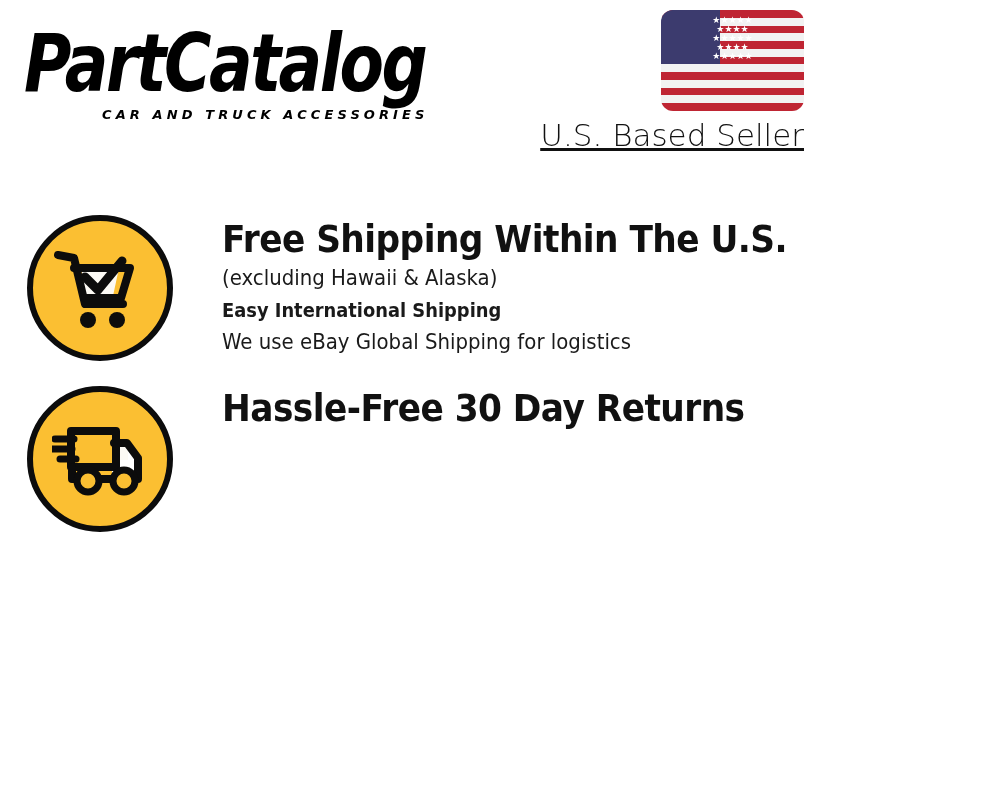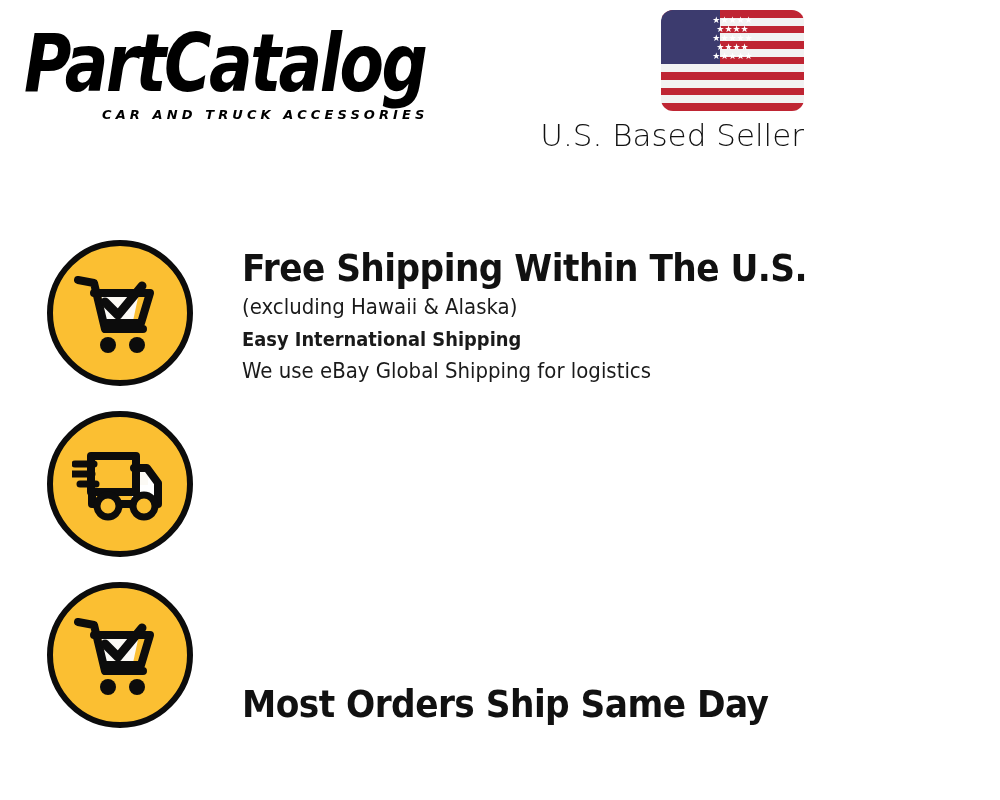--- a/index.html
+++ b/index.html
@@ -113,35 +113,35 @@
   .seller-label {
     display: block;
     margin-top: 6px;
     font-family: "DejaVu Sans", sans-serif;
     font-weight: 300;
     font-size: 31px;
     line-height: 36px;
     color: #111111;
     letter-spacing: 0px;
     white-space: nowrap;
+    text-decoration: underline;
   }
 
   
   .features {
     position: absolute;
     left: 0;
     top: 215px;
     width: 1000px;
   }
   .feature-row {
     position: relative;
     display: flex;
-    align-items: flex-end;
+    align-items: flex-start;
     height: 171px;
-    padding-left: 20px;
   }
   .feature-icon-wrap {
     width: 200px;
     flex: 0 0 200px;
     display: flex;
     justify-content: center;
     align-items: center;
   }
   .icon-circle {
     width: 134px;
@@ -264,33 +264,19 @@
           <path d="M3 18 H22" stroke="#0C0C0C" stroke-width="7" stroke-linecap="round"></path>
           <path d="M1 28 H20" stroke="#0C0C0C" stroke-width="7" stroke-linecap="round"></path>
           <path d="M8 38 H24" stroke="#0C0C0C" stroke-width="7" stroke-linecap="round"></path>
           <rect x="19" y="10" width="45" height="36" fill="none" stroke="#0C0C0C" stroke-width="8" stroke-linejoin="round"></rect>
           <path d="M62 22 L75 22 L86 37 L86 58 L20 58 L20 46" fill="none" stroke="#0C0C0C" stroke-width="8" stroke-linejoin="round" stroke-linecap="round"></path>
           <circle cx="36" cy="60" r="11" fill="#FBBF32" stroke="#0C0C0C" stroke-width="7"></circle>
           <circle cx="72" cy="60" r="11" fill="#FBBF32" stroke="#0C0C0C" stroke-width="7"></circle>
         </svg>
       </div>
     </div>
-  </div>
-
-  <div class="feature-row">
-    <div class="feature-icon-wrap">
-      <div class="icon-circle">
-        <svg width="92" height="84" viewBox="0 0 92 84" aria-hidden="true">
-          <polygon points="27,22 65,22 59,50 32,50" fill="#FCFAF5"></polygon>
-          <path d="M4 9 L20 12 L31 58 L69 58" fill="none" stroke="#0C0C0C" stroke-width="8" stroke-linecap="round" stroke-linejoin="round"></path>
-          <path d="M20 22 L76 22 L67 52 L31 52" fill="none" stroke="#0C0C0C" stroke-width="8" stroke-linecap="round" stroke-linejoin="round"></path>
-          <path d="M31 31 L44 44 L68 15" fill="none" stroke="#0C0C0C" stroke-width="9" stroke-linecap="round" stroke-linejoin="round"></path>
-          <circle cx="34" cy="74" r="8" fill="#0C0C0C"></circle>
-          <circle cx="63" cy="74" r="8" fill="#0C0C0C"></circle>
-        </svg>
-      </div>
-    </div>
     <div class="feature-text">
-      <div class="feature-title">Most Orders Ship Same Day</div>
-    </div>
-  </div>
+      <div class="feature-title">Hassle-Free 30 Day Returns</div>
+    </div>
+  </div>
+
 
 </div>
 
 </body></html>

